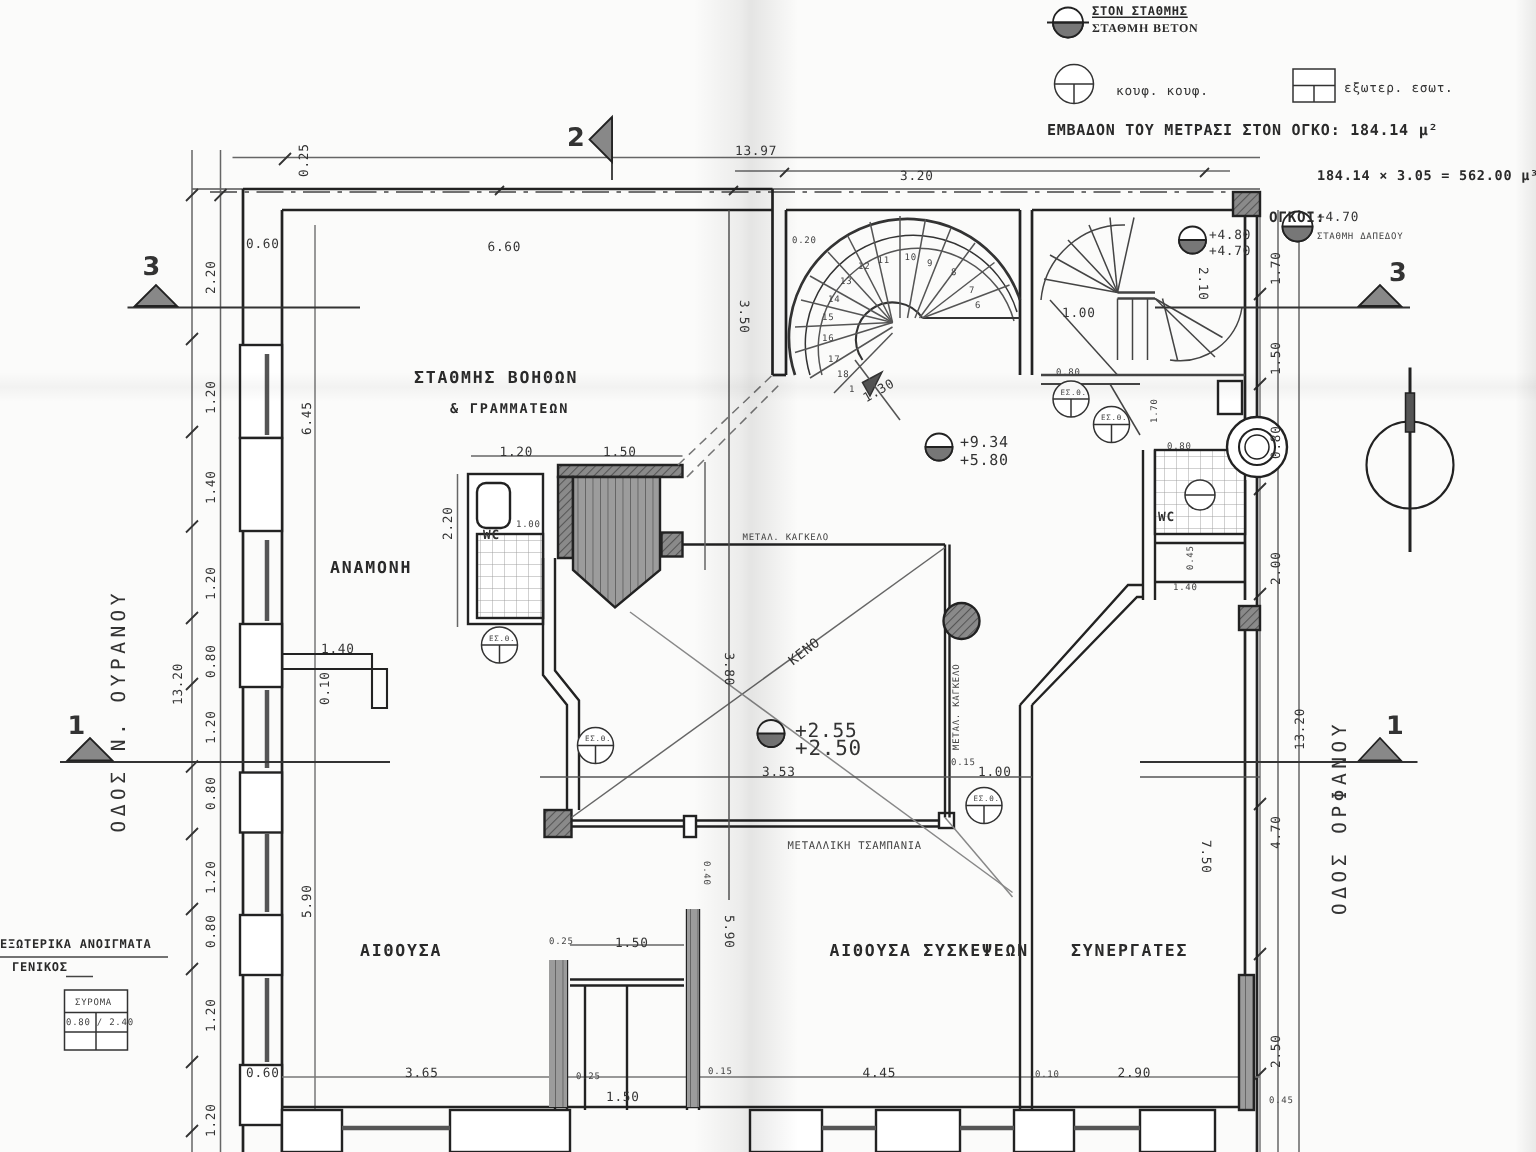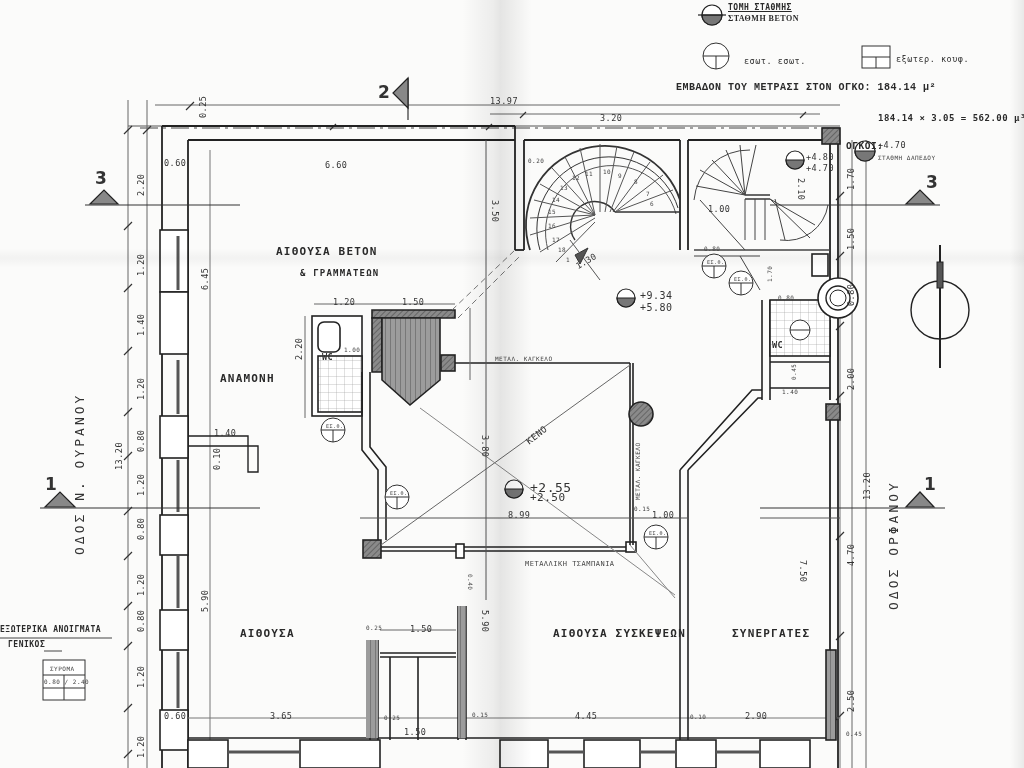--- a/index.html
+++ b/index.html
@@ -319,63 +319,63 @@
       <line x1="940" y1="245" x2="940" y2="368" stroke-width="2"></line>
       <rect x="937" y="262" width="6" height="26" fill="#555"></rect>
     </g>
   </g>
 </svg>
 
 <div class="fold"></div>
 <div class="hfold"></div>
 <div class="edge"></div>
 
-<div class="lbl note" style="left:728px;top:3px;font-size:8px;text-decoration:underline;">ΤΟΜΗ ΣΤΑΘΜΗΣ</div>
+<div class="lbl note" style="left:728px;top:3px;font-size:8px;text-decoration:underline;">ΣΤΟΝ ΣΤΑΘΜΗΣ</div>
 <div class="lbl note" style="left:728px;top:14px;font-size:8px;font-family:Liberation Serif, serif;">ΣΤΑΘΜΗ ΒΕΤΟΝ</div>
-<div class="lbl dim" style="left:744px;top:56px;">εσωτ. εσωτ.</div>
-<div class="lbl dim" style="left:896px;top:54px;">εξωτερ. κουφ.</div>
-<div class="lbl note" style="left:676px;top:82px;font-size:10px;font-family:Liberation Mono, monospace;">ΕΜΒΑΔΟΝ ΤΟΥ ΜΕΤΡΑΣΙ ΣΤΟΝ ΟΓΚΟ: 184.14 μ²</div>
+<div class="lbl dim" style="left:744px;top:56px;">κουφ. κουφ.</div>
+<div class="lbl dim" style="left:896px;top:54px;">εξωτερ. εσωτ.</div>
+<div class="lbl note" style="left:698px;top:82px;font-size:10px;">ΕΜΒΑΔΟΝ ΤΟΥ ΜΕΤΡΑΣΙ ΣΤΟΝ ΟΓΚΟ: 184.14 μ²</div>
 <div class="lbl note" style="left:846px;top:100px;margin-top:40px;">ΟΓΚΟΙ:</div>
 <div class="lbl note" style="left:878px;top:113px;font-size:9px;">184.14 × 3.05 = 562.00 μ³</div>
 
 <div class="lbl sec" style="left:378px;top:82px;">2</div>
 <div class="lbl sec" style="left:95px;top:168px;">3</div>
 <div class="lbl sec" style="left:926px;top:172px;">3</div>
 <div class="lbl sec" style="left:45px;top:474px;">1</div>
 <div class="lbl sec" style="left:924px;top:474px;">1</div>
 
 <div class="lbl street vert" style="left:72px;top:555px;">ΟΔΟΣ Ν. ΟΥΡΑΝΟΥ</div>
 <div class="lbl street vert" style="left:886px;top:610px;">ΟΔΟΣ ΟΡΦΑΝΟΥ</div>
 
-<div class="lbl room" style="left:276px;top:245px;">ΑΙΘΟΥΣΑ ΒΕΤΟΝ</div>
+<div class="lbl room" style="left:276px;top:245px;">ΣΤΑΘΜΗΣ ΒΟΗΘΩΝ</div>
 <div class="lbl room" style="left:300px;top:268px;font-size:9px;">&amp; ΓΡΑΜΜΑΤΕΩΝ</div>
 <div class="lbl room" style="left:220px;top:372px;">ΑΝΑΜΟΝΗ</div>
 <div class="lbl room" style="left:240px;top:627px;">ΑΙΘΟΥΣΑ</div>
 <div class="lbl room" style="left:510px;top:627px;margin-left:43px;">ΑΙΘΟΥΣΑ ΣΥΣΚΕΨΕΩΝ</div>
-<div class="lbl room" style="left:732px;top:627px;">ΣΥΝΕΡΓΑΤΕΣ</div>
+<div class="lbl room" style="left:714px;top:627px;">ΣΥΝΕΡΓΑΤΕΣ</div>
 <div class="lbl dim" style="left:525px;top:430px;transform:rotate(-38deg);font-size:9px;">ΚΕΝΟ</div>
 <div class="lbl dim" style="left:322px;top:352px;font-weight:bold;">WC</div>
 <div class="lbl dim" style="left:772px;top:340px;font-weight:bold;">WC</div>
 
 <div class="lbl tiny" style="left:495px;top:355px;">ΜΕΤΑΛ. ΚΑΓΚΕΛΟ</div>
 <div class="lbl tiny vert" style="left:634px;top:500px;">ΜΕΤΑΛ. ΚΑΓΚΕΛΟ</div>
 <div class="lbl tiny" style="left:525px;top:560px;font-size:7px;">ΜΕΤΑΛΛΙΚΗ ΤΣΑΜΠΑΝΙΑ</div>
 <div class="lbl note" style="left:0;top:625px;font-size:8px;">ΕΞΩΤΕΡΙΚΑ ΑΝΟΙΓΜΑΤΑ</div>
 <div class="lbl note" style="left:8px;top:640px;font-size:8px;">ΓΕΝΙΚΟΣ</div>
 <div class="lbl tiny" style="left:50px;top:665px;">ΣΥΡΟΜΑ</div>
 <div class="lbl tiny" style="left:44px;top:678px;">0.80 / 2.40</div>
 
 <div class="lbl dim" style="left:806px;top:152px;">+4.80</div>
 <div class="lbl dim" style="left:806px;top:163px;">+4.70</div>
 <div class="lbl dim" style="left:878px;top:140px;">+4.70</div>
 <div class="lbl tiny" style="left:878px;top:154px;">ΣΤΑΘΜΗ ΔΑΠΕΔΟΥ</div>
 <div class="lbl dim" style="left:640px;top:290px;font-size:10px;">+9.34</div>
 <div class="lbl dim" style="left:640px;top:302px;font-size:10px;">+5.80</div>
 <div class="lbl dim" style="left:530px;top:480px;font-size:13px;">+2.55</div>
-<div class="lbl dim" style="left:530px;top:491px;font-size:11px;">+2.50</div>
+<div class="lbl dim" style="left:530px;top:491px;font-size:14px;">+2.50</div>
 
 <div class="lbl dim" style="left:490px;top:96px;">13.97</div>
 <div class="lbl dim" style="left:600px;top:113px;">3.20</div>
 <div class="lbl dim vert" style="left:198px;top:118px;">0.25</div>
 <div class="lbl dim" style="left:325px;top:160px;text-align:center;">6.60</div>
 <div class="lbl dim" style="left:164px;top:158px;">0.60</div>
 <div class="lbl dim vert" style="left:136px;top:196px;">2.20</div>
 <div class="lbl dim vert" style="left:136px;top:276px;">1.20</div>
 <div class="lbl dim vert" style="left:136px;top:336px;">1.40</div>
 <div class="lbl dim vert" style="left:136px;top:400px;">1.20</div>
@@ -391,21 +391,21 @@
 <div class="lbl dim vert" style="left:200px;top:612px;">5.90</div>
 <div class="lbl dim" style="left:164px;top:711px;">0.60</div>
 <div class="lbl dim" style="left:214px;top:428px;">1.40</div>
 <div class="lbl dim vert" style="left:212px;top:470px;">0.10</div>
 <div class="lbl dim" style="left:333px;top:297px;">1.20</div>
 <div class="lbl dim" style="left:402px;top:297px;">1.50</div>
 <div class="lbl dim vert" style="left:294px;top:360px;">2.20</div>
 <div class="lbl tiny" style="left:344px;top:346px;">1.00</div>
 <div class="lbl dim vert90" style="left:500px;top:200px;">3.50</div>
 <div class="lbl dim vert90" style="left:490px;top:435px;">3.80</div>
-<div class="lbl dim" style="left:508px;top:510px;">8.99</div>
+<div class="lbl dim" style="left:508px;top:510px;">3.53</div>
 <div class="lbl dim" style="left:652px;top:510px;">1.00</div>
 <div class="lbl tiny" style="left:634px;top:505px;">0.15</div>
 <div class="lbl tiny" style="left:528px;top:157px;">0.20</div>
 <div class="lbl dim" style="left:575px;top:256px;transform:rotate(-30deg);">1.30</div>
 <div class="lbl dim vert90" style="left:806px;top:178px;">2.10</div>
 <div class="lbl dim" style="left:708px;top:204px;">1.00</div>
 <div class="lbl tiny" style="left:704px;top:245px;">0.80</div>
 <div class="lbl dim vert" style="left:846px;top:190px;">1.70</div>
 <div class="lbl dim vert" style="left:846px;top:250px;">1.50</div>
 <div class="lbl dim vert" style="left:846px;top:306px;">0.80</div>

